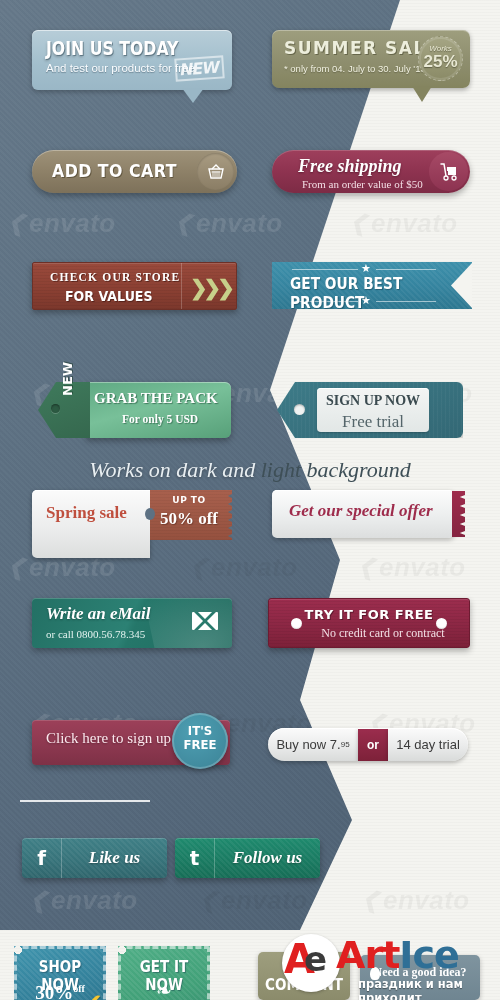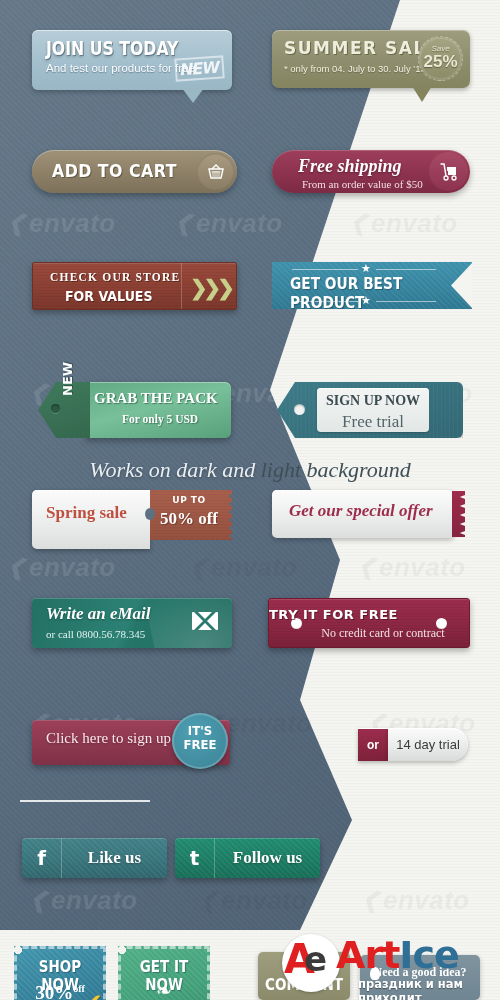--- a/index.html
+++ b/index.html
@@ -319,21 +319,21 @@
     left: 0; right: 0; top: 457px; text-align: center;
     font-family: "Liberation Serif", serif; font-style: italic;
     font-size: 22px; color: #e8eef1;
     text-shadow: 0 1px 3px rgba(0,0,0,.35);
   }
   .works .lightpart { color: #3e4f57; text-shadow: none; }
 
   
   .spring { left: 32px; top: 490px; width: 200px; height: 50px; }
   .spring .left {
-    position: absolute; left: 0; top: 0; width: 118px; height: 59px;
+    position: absolute; left: 0; top: 0; width: 118px; height: 68px;
     border-radius: 5px 0 0 5px;
     background: linear-gradient(180deg, #fbfbfb 0%, #eceded 55%, #dcdedd 100%);
     box-shadow: 0 2px 5px rgba(0,0,0,.3), inset 0 1px 0 #fff;
   }
   .spring .left .t {
     position: absolute; left: 14px; top: 13px;
     font-size: 17px; color: #bf4f3e; font-family: "Liberation Serif", serif;
     font-weight: 700;
   }
   .spring .right {
@@ -419,21 +419,21 @@
     left: 268px; top: 598px; width: 202px; height: 50px;
     border-radius: 3px;
     background: linear-gradient(180deg, #9c2d4e 0%, #8c2744 55%, #7d2139 100%);
     background-image:
       repeating-linear-gradient(0deg, rgba(0,0,0,.05) 0 1px, transparent 1px 3px),
       linear-gradient(180deg, #9c2d4e 0%, #8c2744 55%, #7d2139 100%);
     border: 1px solid #6d1b31;
     box-shadow: 0 3px 6px rgba(0,0,0,.3), inset 0 1px 0 rgba(255,255,255,.12);
   }
   .tryfree .t1 {
-    position: absolute; left: 0; right: 0; top: 8px; text-align: left;
+    position: absolute; left: 0; right: 0; top: 8px; text-align: center;
     font-size: 13px; font-weight: 700; color: #fff; letter-spacing: .5px;
     font-family: "DejaVu Sans", sans-serif;
     text-shadow: 1px 1px 0 rgba(60,15,30,.6);
   }
   .tryfree .t2 {
     position: absolute; left: 0; right: 0; top: 27px; text-align: center;
     font-size: 12px; color: #f4e2e7; font-family: "Liberation Serif", serif; margin-left: 28px;
   }
   .tryfree .dot {
     position: absolute; top: 19px; width: 11px; height: 11px;
@@ -501,21 +501,21 @@
     display: flex; align-items: center;
   }
   .social .ic {
     width: 40px; height: 100%; display: flex; align-items: center; justify-content: center;
     color: #fff; font-size: 20px; font-weight: 700;
     border-right: 1px solid rgba(255,255,255,.25);
     font-family: "DejaVu Sans", sans-serif;
   }
   .social .lb {
     flex: 1; text-align: center; color: #fff;
-    font-family: "Liberation Serif", serif; font-weight: 700;
+    font-family: "Liberation Serif", serif; font-style: italic; font-weight: 700;
     font-size: 17px; text-shadow: 0 1px 2px rgba(0,0,0,.35);
   }
   .fb {
     left: 22px; top: 838px; width: 145px;
     background: linear-gradient(180deg, #3f7f86 0%, #37737a 55%, #2f656c 100%);
     background-image:
       repeating-linear-gradient(45deg, rgba(255,255,255,.05) 0 2px, transparent 2px 4px),
       linear-gradient(180deg, #3f7f86 0%, #37737a 55%, #2f656c 100%);
   }
   .tw {
@@ -692,21 +692,21 @@
   <div class="el joinus">
     <div class="t1">JOIN US TODAY</div>
     <div class="t2">And test our products for free</div>
     <div class="newstamp">NEW</div>
   </div>
 
   <div class="el summer">
     <div class="t1">SUMMER  SALE</div>
     <div class="t2">* only from 04. July to 30. July '13</div>
     <div class="savebadge">
-      <span class="s1">Save</span>
+      <span class="s1">Works</span>
       <span class="s2">25%</span>
     </div>
   </div>
 
   <div class="el addcart">
     <div class="t1">ADD TO CART</div>
     <div class="circ">
       <svg width="18" height="16" viewBox="0 0 18 16" aria-hidden="true">
         <path d="M2 5h14l-2 9H4L2 5z" fill="none" stroke="#fff" stroke-width="1.4"></path>
         <path d="M5 5L9 1l4 4" fill="none" stroke="#fff" stroke-width="1.3"></path>
@@ -804,20 +804,24 @@
 
   <div class="el clicksign">
     <div class="t">Click here to sign up</div>
   </div>
   <div class="freeseal">
     <span class="a">IT'S</span>
     <span class="b">FREE</span>
   </div>
 
   <div class="el buynow">
+    <div class="seg s1">
+      <span>Buy now 7.</span>
+        <sup>95</sup>
+    </div>
     <div class="seg s2">or</div>
     <div class="seg s3">14 day trial</div>
   </div>
 
   <div class="el divider"></div>
 
   <div class="social fb">
     <div class="ic">
       <span>f</span>
     </div>

